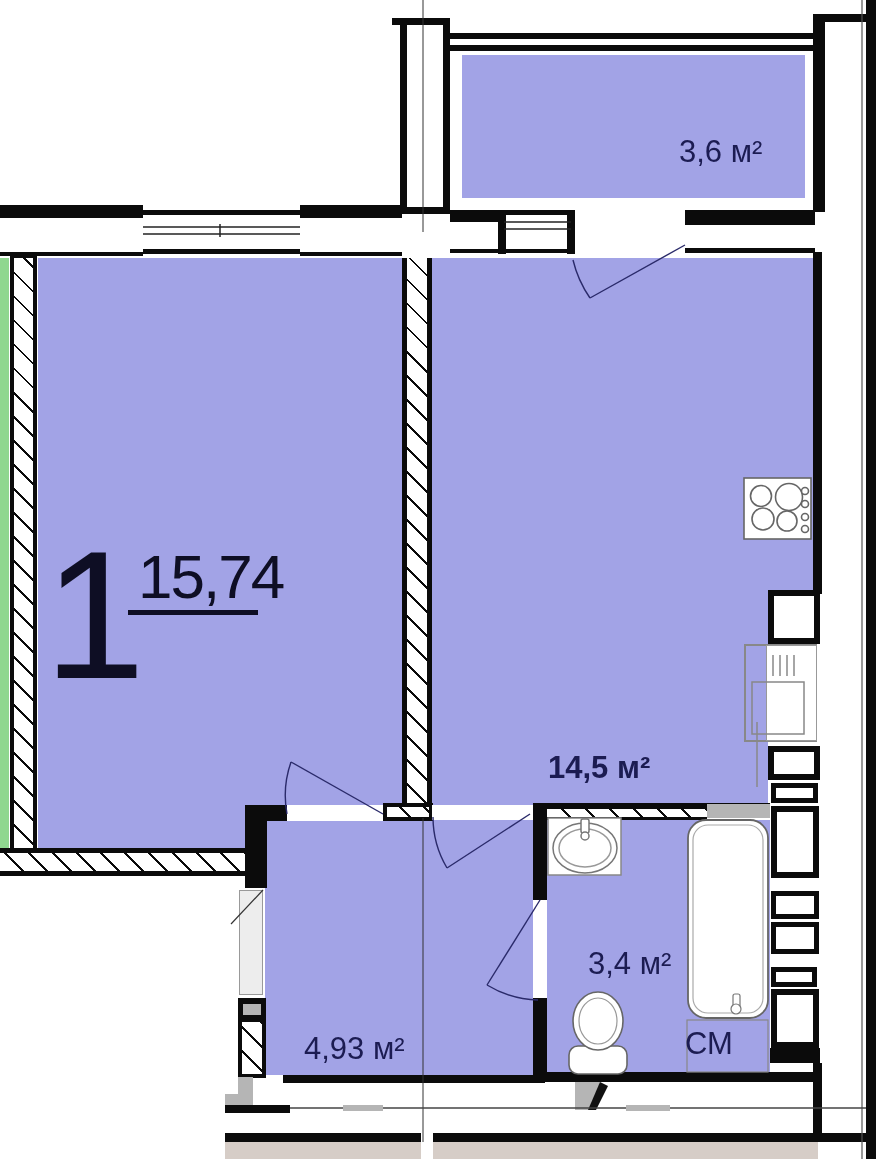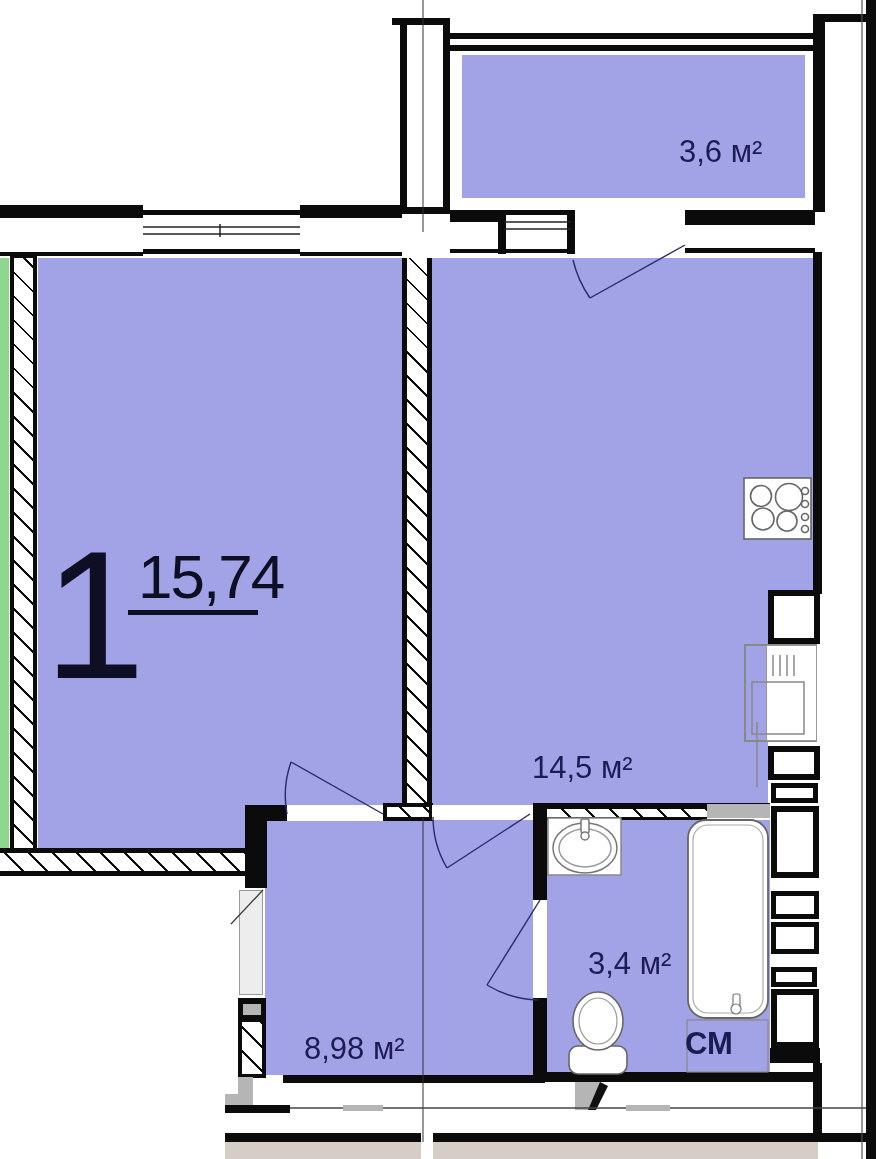--- a/index.html
+++ b/index.html
@@ -197,18 +197,18 @@
       <line x1="290" y1="1108" x2="866" y2="1108" stroke="#444" stroke-width="1.3"></line>
       <rect x="343" y="1105" width="40" height="6" fill="#b5b5b5"></rect>
       <rect x="626" y="1105" width="44" height="6" fill="#b5b5b5"></rect>
     </g>
   </svg>
 
   <div class="label big-number" style="left:44px;top:545px;">1</div>
   <div class="label frac" style="left:118px;top:546px;">15,74</div>
   <div class="abs" style="left:128px;top:610px;width:130px;height:5px;background:var(--number-dark);"></div>
   <div class="label lbl-room" style="left:679px;top:134px;">3,6 м²</div>
-  <div class="label lbl-room" style="left:532px;top:750px;">14,5 м²</div>
+  <div class="label lbl-room" style="left:548px;top:750px;font-weight:bold;">14,5 м²</div>
   <div class="label lbl-room" style="left:588px;top:946px;">3,4 м²</div>
-  <div class="label lbl-room" style="left:304px;top:1031px;">8,98 м²</div>
-  <div class="label lbl-room" style="left:685px;top:1026px;font-weight:700;text-align:right;">СМ</div>
+  <div class="label lbl-room" style="left:304px;top:1031px;">4,93 м²</div>
+  <div class="label lbl-room" style="left:685px;top:1026px;font-weight:400;text-align:right;">СМ</div>
 
 </div>
 
 </body></html>

